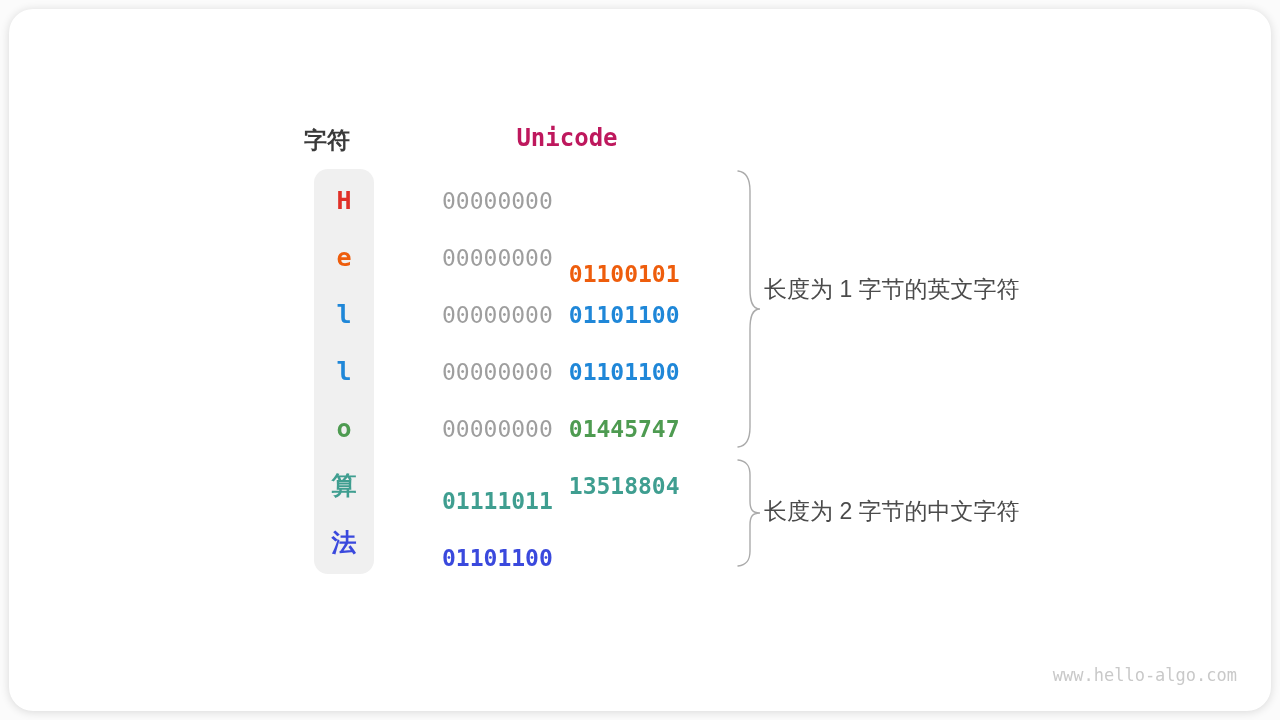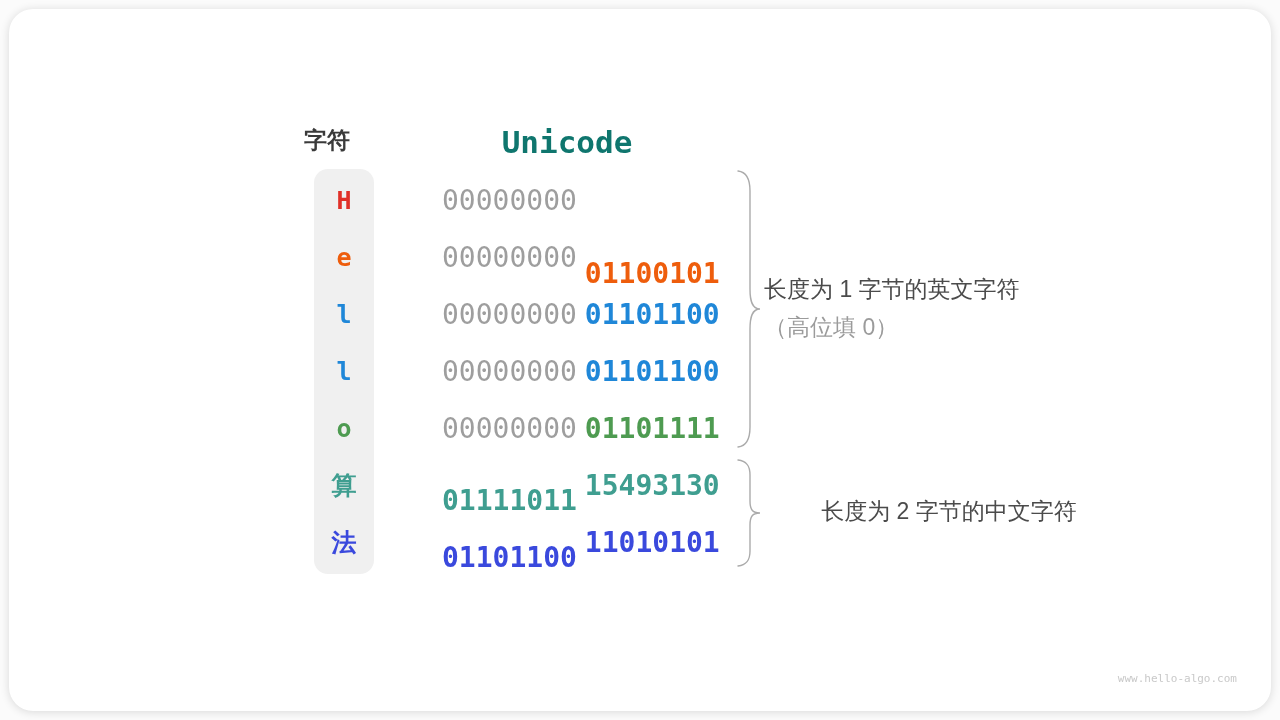--- a/index.html
+++ b/index.html
@@ -17,60 +17,60 @@
     border-radius: 24px;
     box-shadow: 0 1px 10px rgba(0,0,0,0.14);
   }
 
   .col-header-char {
     position: absolute; left: 295px; top: 116px; width: 80px;
     text-align: left; font-size: 23px; font-weight: bold; color: #3a3a3a;
   }
   .col-header-unicode {
     position: absolute; left: 433px; top: 115px; width: 250px;
-    text-align: center; font-size: 31px; font-weight: bold; color: #0f766e;
+    text-align: center; font-size: 24px; font-weight: bold; color: #be185d;
     font-family: "DejaVu Sans Mono", monospace;
   }
   .char-col-bg {
     position: absolute; left: 305px; top: 160px; width: 60px; height: 405px;
     background: #f0f0f0; border-radius: 14px;
   }
   .row { position: absolute; left: 0; width: 100%; height: 34px; }
   .char-cell {
     position: absolute; left: 305px; width: 60px; top: 0;
     text-align: center; font-size: 25px; font-weight: bold;
     font-family: "DejaVu Sans Mono", "Liberation Sans", sans-serif;
     line-height: 34px;
   }
   .binary {
     position: absolute; left: 433px; top: 0; height: 34px;
-    display: flex; gap: 8px; align-items: center;
+    display: flex; gap: 16px; align-items: center;
     font-family: "DejaVu Sans Mono", monospace;
-    font-size: 28px; line-height: 34px;
+    font-size: 23px; line-height: 34px;
   }
   .byte1 { color: #9e9e9e; font-weight: normal; }
   .byte2 { font-weight: bold; }
   .byte1.bold { font-weight: bold; margin-top: 29px; }
 
   .brace { position: absolute; }
   .brace svg { display: block; }
 
   .annotation-1byte {
     position: absolute; left: 755px; top: 264px; width: 370px;
     text-align: left; font-size: 23px; color: #4b4b4b; line-height: 32px;
   }
   .annotation-1byte .sub { color: #9b9b9b; margin-top: 6px; }
   .annotation-2byte {
     position: absolute; left: 755px; top: 486px; width: 370px;
-    text-align: center; font-size: 23px; color: #4b4b4b; line-height: 32px;
+    text-align: left; font-size: 23px; color: #4b4b4b; line-height: 32px;
   }
   .watermark {
     position: absolute; right: 34px; bottom: 26px;
     font-family: "DejaVu Sans Mono", monospace;
-    font-size: 11px; color: #c9c9c9;
+    font-size: 17px; color: #c9c9c9;
   }
 </style>
 </head>
 <body>
 
 <div class="card">
 
   <div class="col-header-char">字符</div>
   <div class="col-header-unicode">Unicode</div>
 
@@ -100,52 +100,50 @@
     <span class="char-cell" style="color: rgb(31, 135, 216);">l</span>
     <span class="binary">
         <span class="byte1" style="color: rgb(158, 158, 158);">00000000</span>
         <span class="byte2" style="color: rgb(31, 135, 216);">01101100</span>
       </span>
   </div>
   <div class="row" style="top:403px">
     <span class="char-cell" style="color: rgb(78, 155, 81);">o</span>
     <span class="binary">
         <span class="byte1" style="color: rgb(158, 158, 158);">00000000</span>
-        <span class="byte2" style="color: rgb(78, 155, 81);">01101111</span>
+        <span class="byte2" style="color: rgb(78, 155, 81);">01445747</span>
       </span>
   </div>
   <div class="row" style="top:460px">
     <span class="char-cell" style="color: rgb(63, 158, 144);">算</span>
     <span class="binary">
         <span class="byte1 bold" style="color: rgb(63, 158, 144);">01111011</span>
-        <span class="byte2" style="color: rgb(63, 158, 144);">15493130</span>
+        <span class="byte2" style="color: rgb(63, 158, 144);">13518804</span>
       </span>
   </div>
   <div class="row" style="top:517px">
     <span class="char-cell" style="color: rgb(58, 73, 221);">法</span>
     <span class="binary">
         <span class="byte1 bold" style="color: rgb(58, 73, 221);">01101100</span>
-        <span class="byte2" style="color: rgb(58, 73, 221);">11010101</span>
       </span>
   </div>
 
   <div class="brace" style="left:726px; top:161px;">
     <svg width="26" height="278" viewBox="0 0 26 278">
       <path d="M3,1 C12,2 15,9 15,21 L15,119 C15,131 17,139 25,139 C17,139 15,147 15,159 L15,257 C15,269 12,276 3,277" fill="none" stroke="#ababab" stroke-width="1.4" stroke-linecap="round"></path>
     </svg>
   </div>
   <div class="brace" style="left:726px; top:450px;">
     <svg width="26" height="108" viewBox="0 0 26 108">
       <path d="M3,1 C12,2 15,7 15,16 L15,42 C15,50 17,54 25,54 C17,54 15,58 15,66 L15,92 C15,101 12,106 3,107" fill="none" stroke="#ababab" stroke-width="1.4" stroke-linecap="round"></path>
     </svg>
   </div>
 
   <div class="annotation-1byte">
     <div>长度为 1 字节的英文字符</div>
-    <div class="sub">（高位填 0）</div>
   </div>
   <div class="annotation-2byte">
     <div>长度为 2 字节的中文字符</div>
   </div>
 
   <div class="watermark">www.hello-algo.com</div>
 
 </div>
 
 </body></html>

